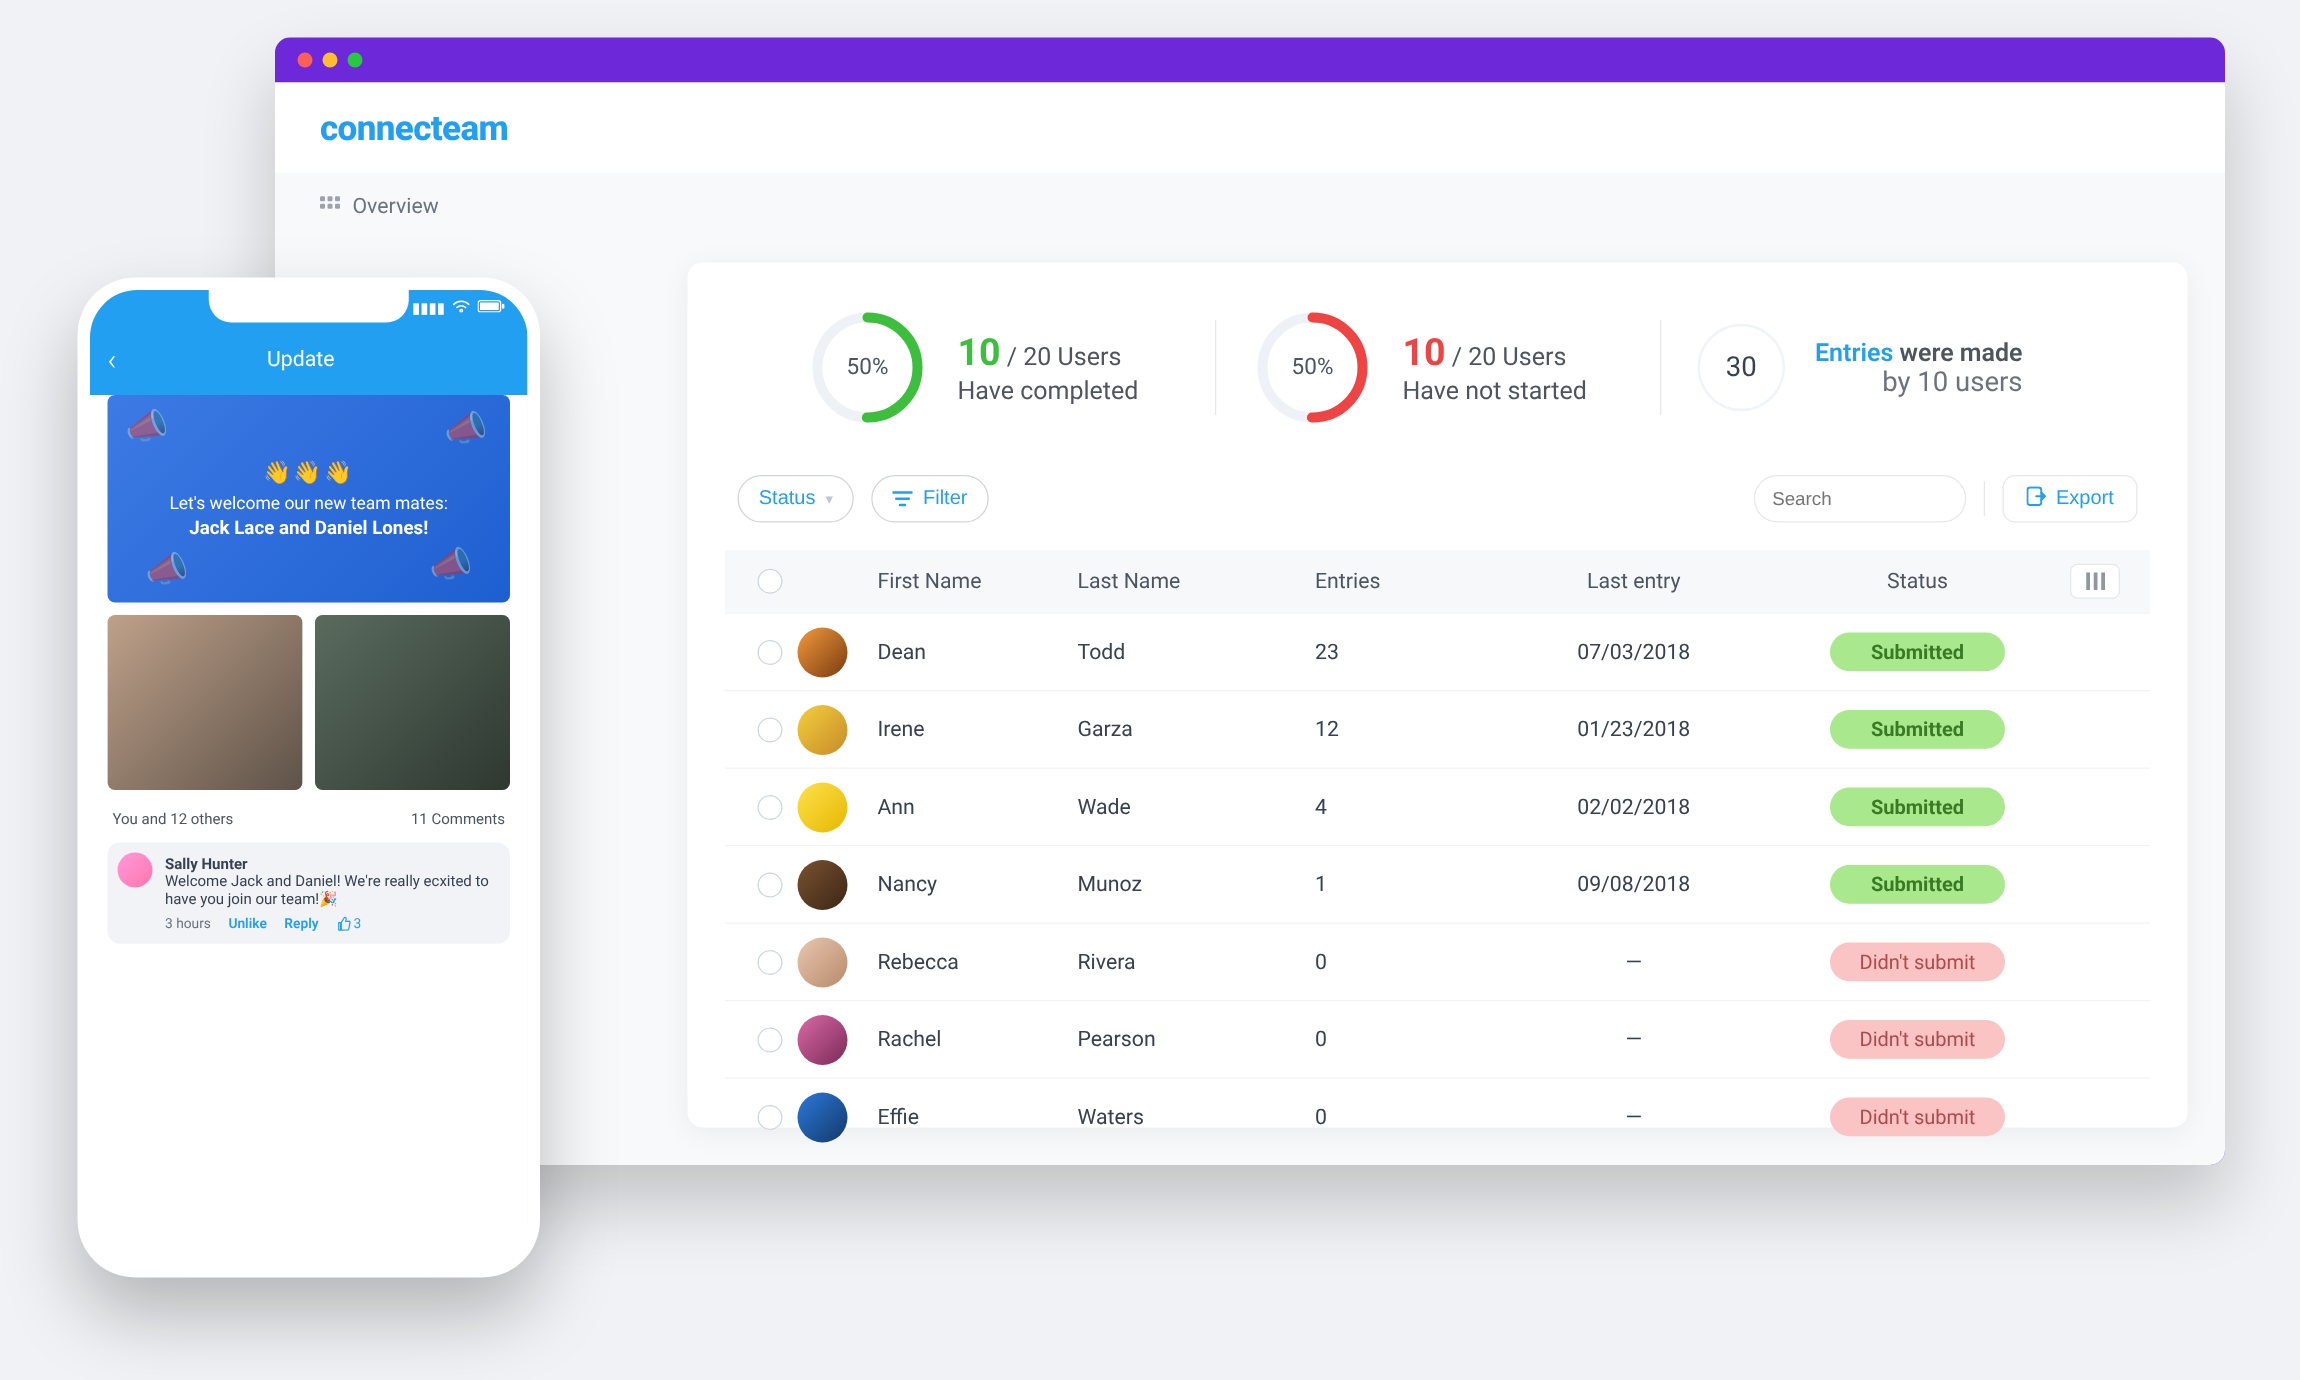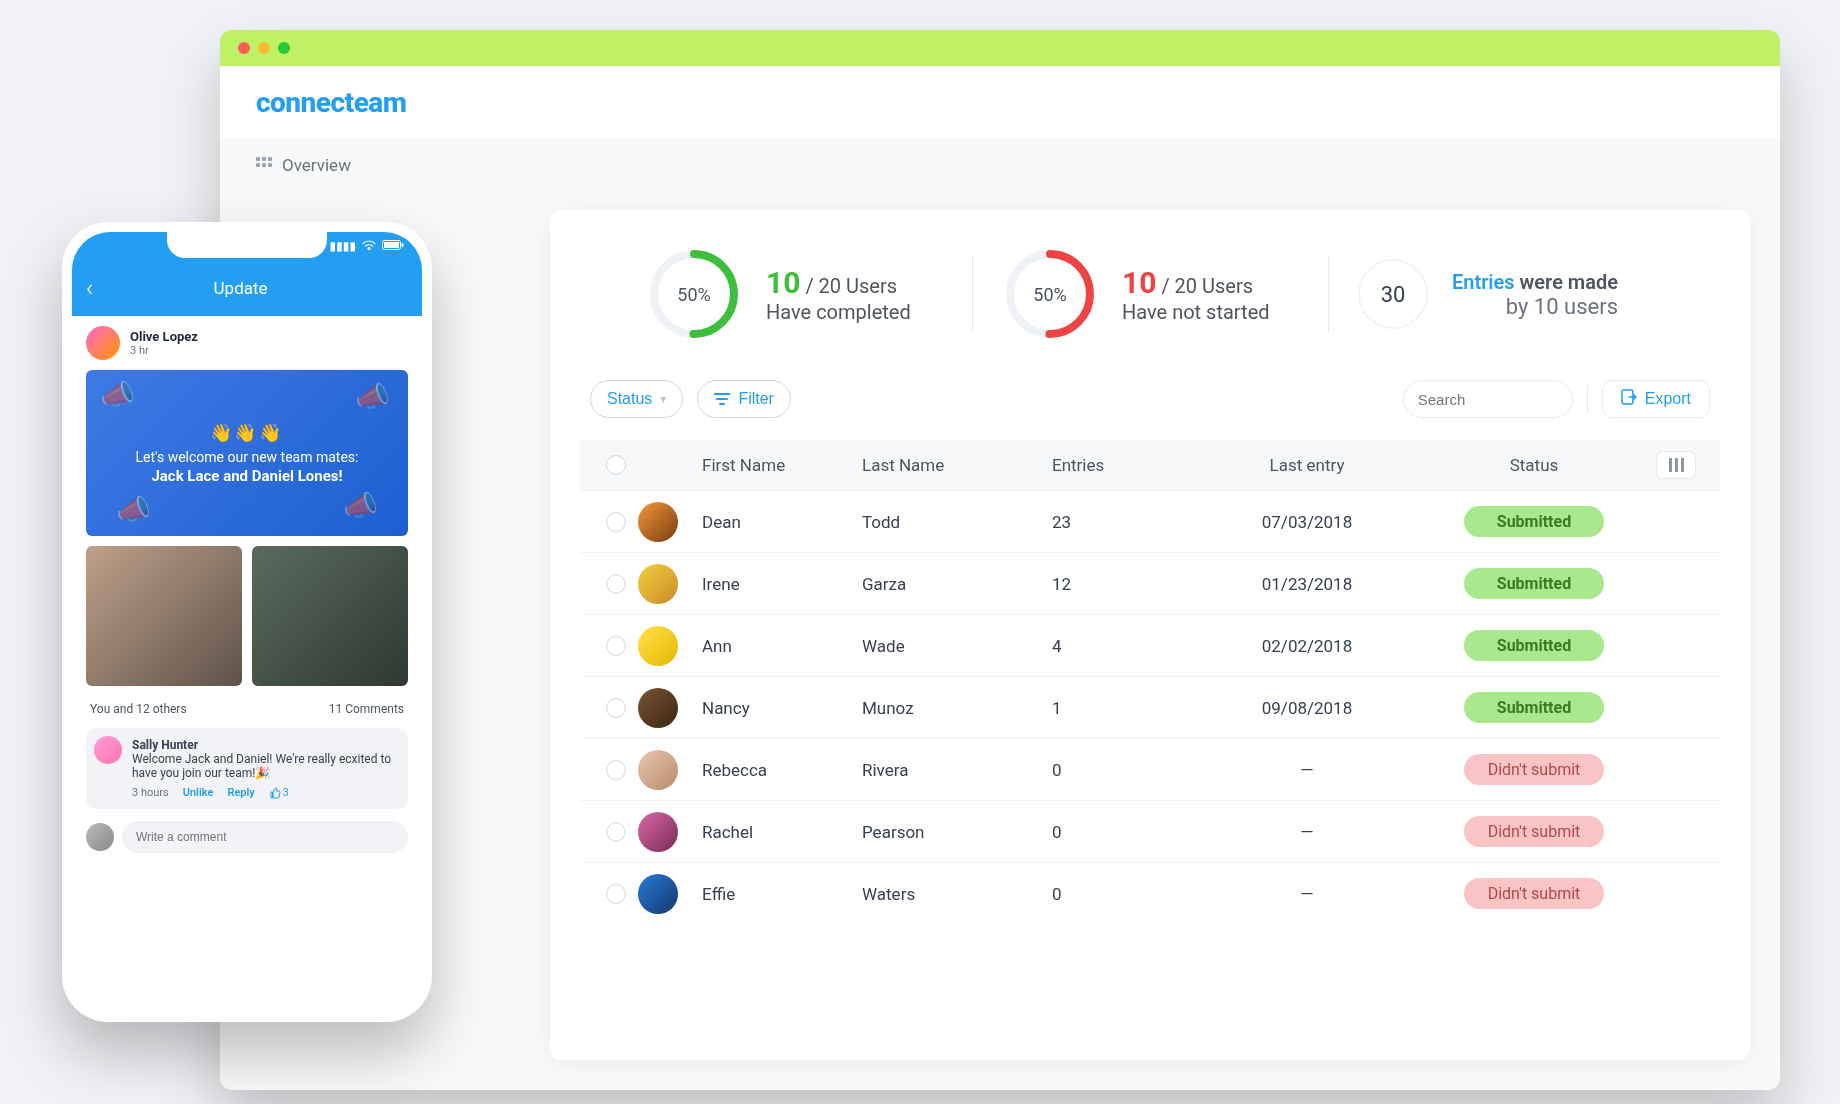--- a/index.html
+++ b/index.html
@@ -11,22 +11,22 @@
   position: relative;
   overflow: hidden;
 }
 
 
 .desktop-window {
   position: absolute;
   top: 30px;
   left: 220px;
   width: 1560px;
-  height: 1060px;
-  background: #bef264;
+  height: 902px;
+  background: #6d28d9;
   border-radius: 12px;
   box-shadow: 0 30px 60px rgba(0,0,0,0.2);
 }
 .window-header {
   height: 36px;
   display: flex;
   align-items: center;
   padding: 0 18px;
   gap: 8px;
 }
@@ -422,27 +422,20 @@
             <rect x="2" y="2" width="15" height="6" fill="#fff"></rect>
             <rect x="19.5" y="3" width="2" height="4" rx="1" fill="#fff"></rect>
           </svg>
       </span>
     </div>
     <div class="p-header">
       <span class="p-back">‹</span>
       <span class="p-title">Update</span>
     </div>
     <div class="p-body">
-      <div class="post-head">
-        <div class="pa"></div>
-        <div>
-          <div class="pn">Olive Lopez</div>
-          <div class="pt">3 hr</div>
-        </div>
-      </div>
       <div class="banner">
         <span class="meg" style="top:8px;left:14px">📣</span>
         <span class="meg" style="top:10px;right:18px">📣</span>
         <span class="meg" style="bottom:10px;left:30px">📣</span>
         <span class="meg" style="bottom:14px;right:30px">📣</span>
         <div class="emj">👋👋👋</div>
         <div>Let's welcome our new team mates:</div>
         <div class="bl2">Jack Lace and Daniel Lones!</div>
       </div>
       <div class="photo-row">
@@ -462,19 +455,15 @@
           <span class="blue">Unlike</span>
           <span class="blue">Reply</span>
           <span class="thumb">
             <svg width="12" height="12" viewBox="0 0 12 12">
                 <path d="M2 5h1.5v6H2zM4 11V5l2.5-4a1 1 0 011.3.3c.3.5.2 1.4-.3 2.7H10a1 1 0 011 1.2l-1 5a1 1 0 01-1 .8H4z" fill="none" stroke="#229ff0" stroke-width="1" stroke-linejoin="round"></path>
               </svg>
             <span>3</span>
           </span>
         </div>
       </div>
-      <div class="write-row">
-        <div class="wa"></div>
-        <input placeholder="Write a comment" style="">
-      </div>
     </div>
   </div>
 </div>
 
 </body></html>

